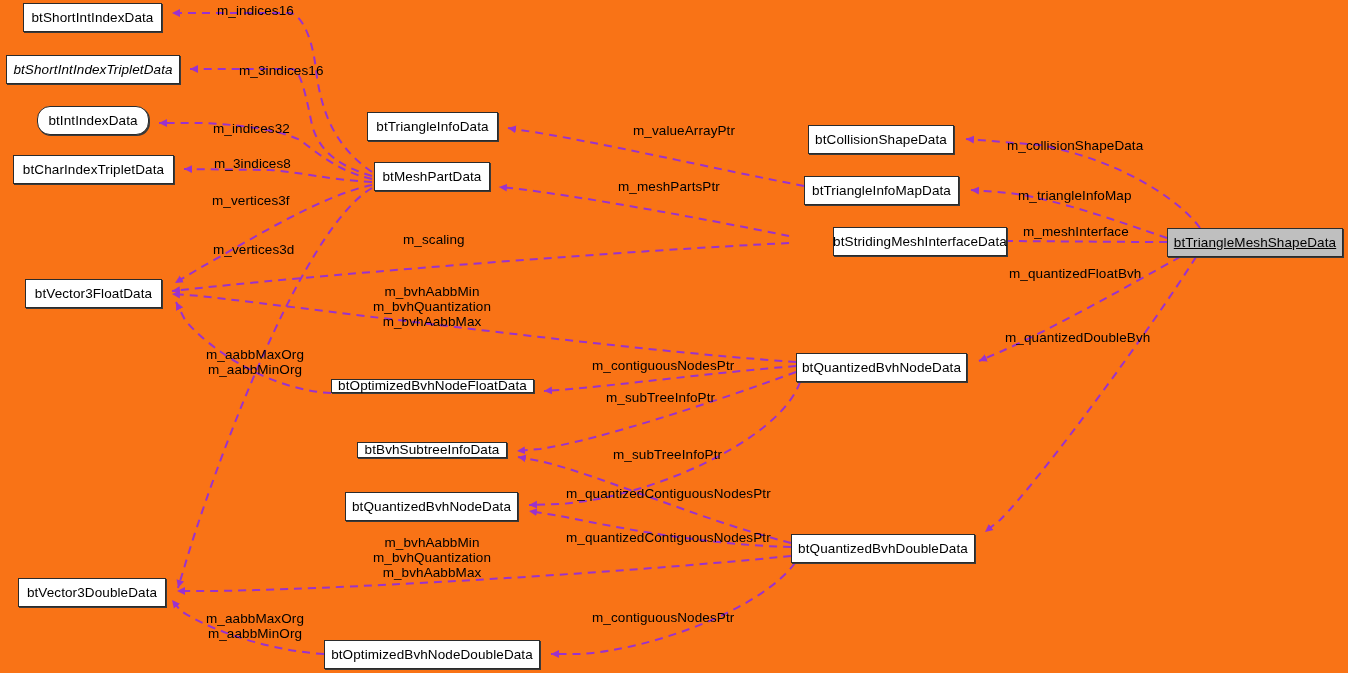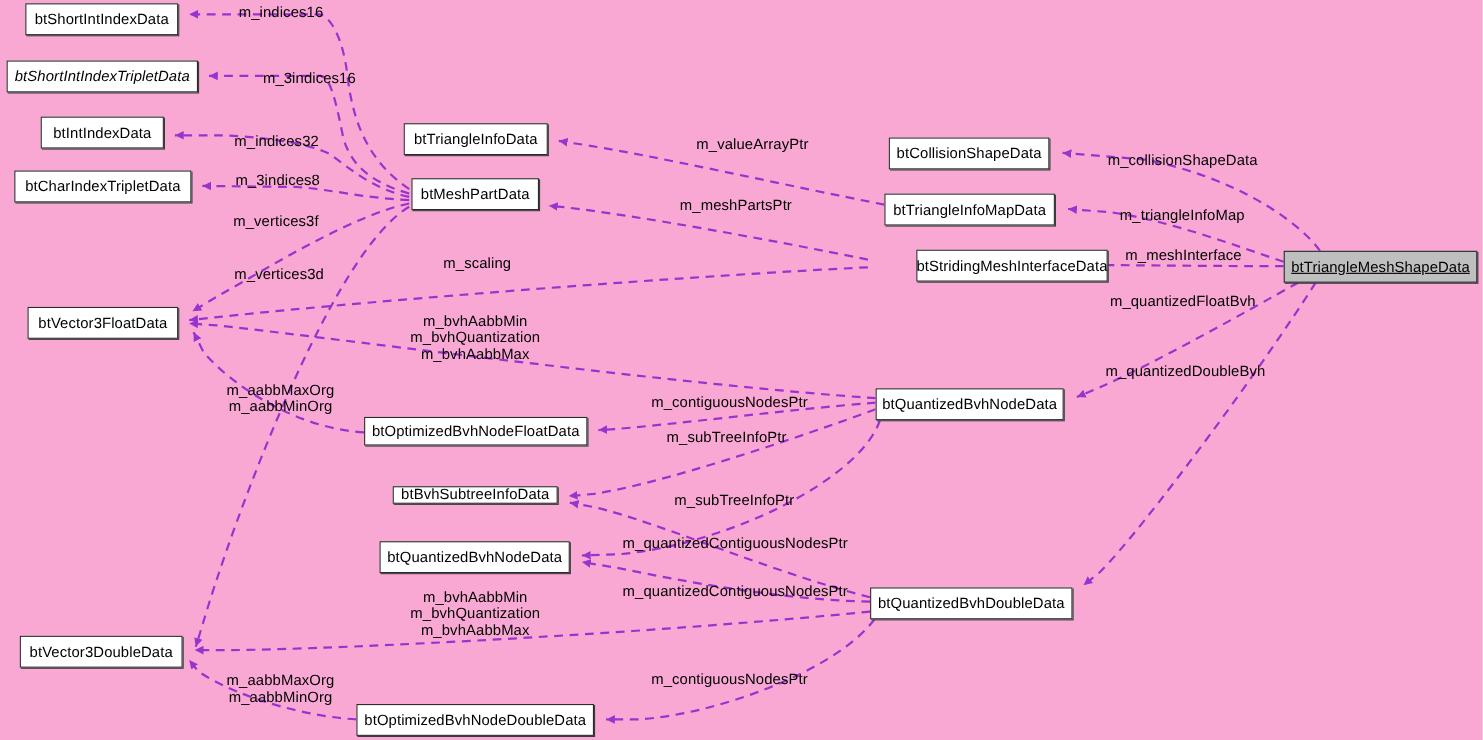--- a/index.html
+++ b/index.html
@@ -8,21 +8,21 @@
     padding: 0;
     background: #ffffff;
   }
   body {
     font-family: "Liberation Sans", sans-serif;
   }
   #diagram {
     position: relative;
     width: 1348px;
     height: 673px;
-    background: #f9a8d4;
+    background: #f97316;
     overflow: hidden;
   }
   #edge-layer {
     position: absolute;
     left: 0;
     top: 0;
     width: 1348px;
     height: 673px;
     pointer-events: none;
   }
@@ -114,39 +114,39 @@
     </g>
   </svg>
 
   <div id="node-layer">
       <div class="node" style="left: 23px; top: 3px; width: 139px; height: 29px;">
         <span>btShortIntIndexData</span>
       </div>
       <div class="node" style="left: 6px; top: 55px; width: 174px; height: 29px; font-style: italic;">
         <span>btShortIntIndexTripletData</span>
       </div>
-      <div class="node" style="left: 37px; top: 106px; width: 112px; height: 29px;">
+      <div class="node" style="left: 37px; top: 106px; width: 112px; height: 29px; border-radius: 13px;">
         <span>btIntIndexData</span>
       </div>
       <div class="node" style="left: 13px; top: 155px; width: 161px; height: 29px;">
         <span>btCharIndexTripletData</span>
       </div>
       <div class="node" style="left: 25px; top: 279px; width: 137px; height: 29px;">
         <span>btVector3FloatData</span>
       </div>
       <div class="node" style="left: 18px; top: 578px; width: 148px; height: 29px;">
         <span>btVector3DoubleData</span>
       </div>
       <div class="node" style="left: 367px; top: 112px; width: 131px; height: 29px;">
         <span>btTriangleInfoData</span>
       </div>
       <div class="node" style="left: 374px; top: 162px; width: 116px; height: 29px;">
         <span>btMeshPartData</span>
       </div>
-      <div class="node" style="left: 331px; top: 379px; width: 203px; height: 26px;">
+      <div class="node" style="left: 331px; top: 379px; width: 203px; height: 14px;">
         <span>btOptimizedBvhNodeFloatData</span>
       </div>
       <div class="node" style="left: 357px; top: 442px; width: 150px; height: 16px;">
         <span>btBvhSubtreeInfoData</span>
       </div>
       <div class="node" style="left: 345px; top: 492px; width: 173px; height: 29px;">
         <span>btQuantizedBvhNodeData</span>
       </div>
       <div class="node" style="left: 324px; top: 640px; width: 216px; height: 29px;">
         <span>btOptimizedBvhNodeDoubleData</span>

